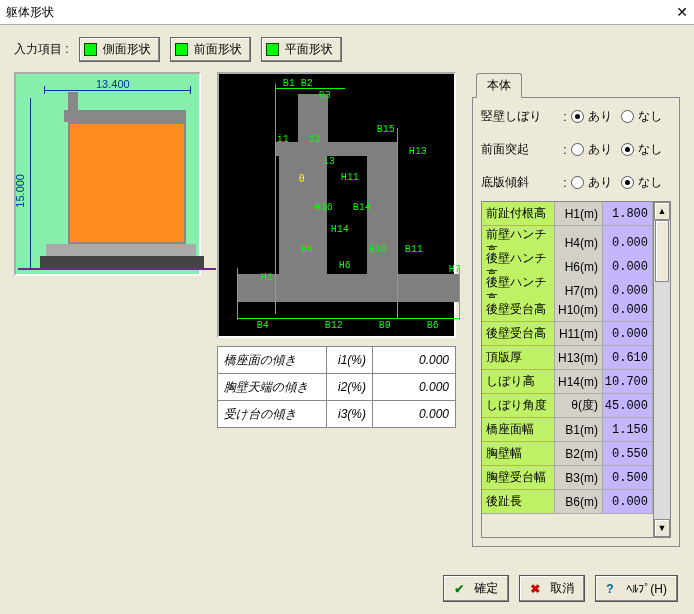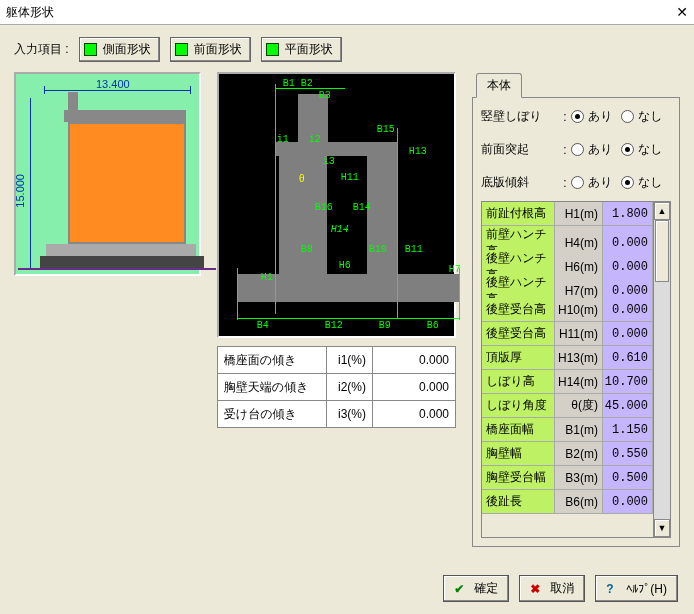--- a/index.html
+++ b/index.html
@@ -24,21 +24,21 @@
   .sv.body { left:52px; bottom:30px; width:114px; height:118px; background:#ff8b21; border:2px solid #888; }
   .sv.cap { left:48px; top:36px; width:122px; height:12px; background:#888; }
   .sv.post { left:52px; top:18px; width:10px; height:22px; background:#888; }
   .dim { position:absolute; color:#0033aa; font-size:11px; }
   
   .cad-label { position:absolute; color:#00ff00; font-size:10px; white-space:nowrap; font-family:"Courier New",monospace; }
   .cad-line-h { position:absolute; height:1px; background:#00ff00; }
   .cad-line-v { position:absolute; width:1px; background:#00ff00; }
   .gray { background:#7f7f7f; position:absolute; }
   
-  table.smalltab { border-collapse:collapse; width:100%; background:#fff; }
+  table.smalltab { border-collapse:collapse; width:100%; background:#fff;font-style:italic; }
   table.smalltab td { border:1px solid #888; padding:3px 6px; height:20px; }
   table.smalltab td.val { text-align:right; width:70px; }
   
   .tab { display:inline-block; border:1px solid #888; border-bottom:1px solid #ece9d8; background:#ece9d8; padding:3px 10px; margin-left:4px; position:relative; top:1px; border-radius:3px 3px 0 0; }
   .tabpanel { border:1px solid #888; padding:10px 8px 8px; height:430px; display:flex; flex-direction:column; }
   .radios { display:grid; grid-template-columns:78px 12px 50px 50px; row-gap:16px; margin-bottom:10px; align-items:center; }
   .radios .colon { text-align:center; }
   .radio-item { display:flex; align-items:center; gap:4px; }
   .radio { width:11px; height:11px; border:1px solid #555; border-radius:50%; background:#fff; display:inline-flex; align-items:center; justify-content:center; }
   .radio.checked::after { content:""; width:5px; height:5px; border-radius:50%; background:#000; }
@@ -123,21 +123,21 @@
         <span class="cad-label" style="left:82px; top:4px;">B2</span>
         <span class="cad-label" style="left:100px; top:16px;">B3</span>
         <span class="cad-label" style="left:58px; top:60px;">i1</span>
         <span class="cad-label" style="left:90px; top:28px;margin-top:32px;">i2</span>
         <span class="cad-label" style="left:104px; top:82px;">i3</span>
         <span class="cad-label" style="left:80px; top:100px; color:#ffff00;">θ</span>
         <span class="cad-label" style="left:158px; top:50px;">B15</span>
         <span class="cad-label" style="left:190px; top:72px;">H13</span>
         <span class="cad-label" style="left:96px; top:128px;">B16</span>
         <span class="cad-label" style="left:122px; top:98px;text-align:right;">H11</span>
-        <span class="cad-label" style="left:112px; top:150px;font-style:italic;">H14</span>
+        <span class="cad-label" style="left:112px; top:150px;">H14</span>
         <span class="cad-label" style="left:82px;  top:170px;">B8</span>
         <span class="cad-label" style="left:134px; top:128px;">B14</span>
         <span class="cad-label" style="left:150px; top:170px;">B10</span>
         <span class="cad-label" style="left:186px; top:170px;">B11</span>
         <span class="cad-label" style="left:230px; top:190px;font-family:Liberation Mono, monospace;">H7</span>
         <span class="cad-label" style="left:6px;   top:198px;padding-left:36px;">H1</span>
         <span class="cad-label" style="left:38px;  top:246px;">B4</span>
         <span class="cad-label" style="left:106px; top:246px;">B12</span>
         <span class="cad-label" style="left:120px; top:186px;">H6</span>
         <span class="cad-label" style="left:160px; top:246px;">B9</span>

